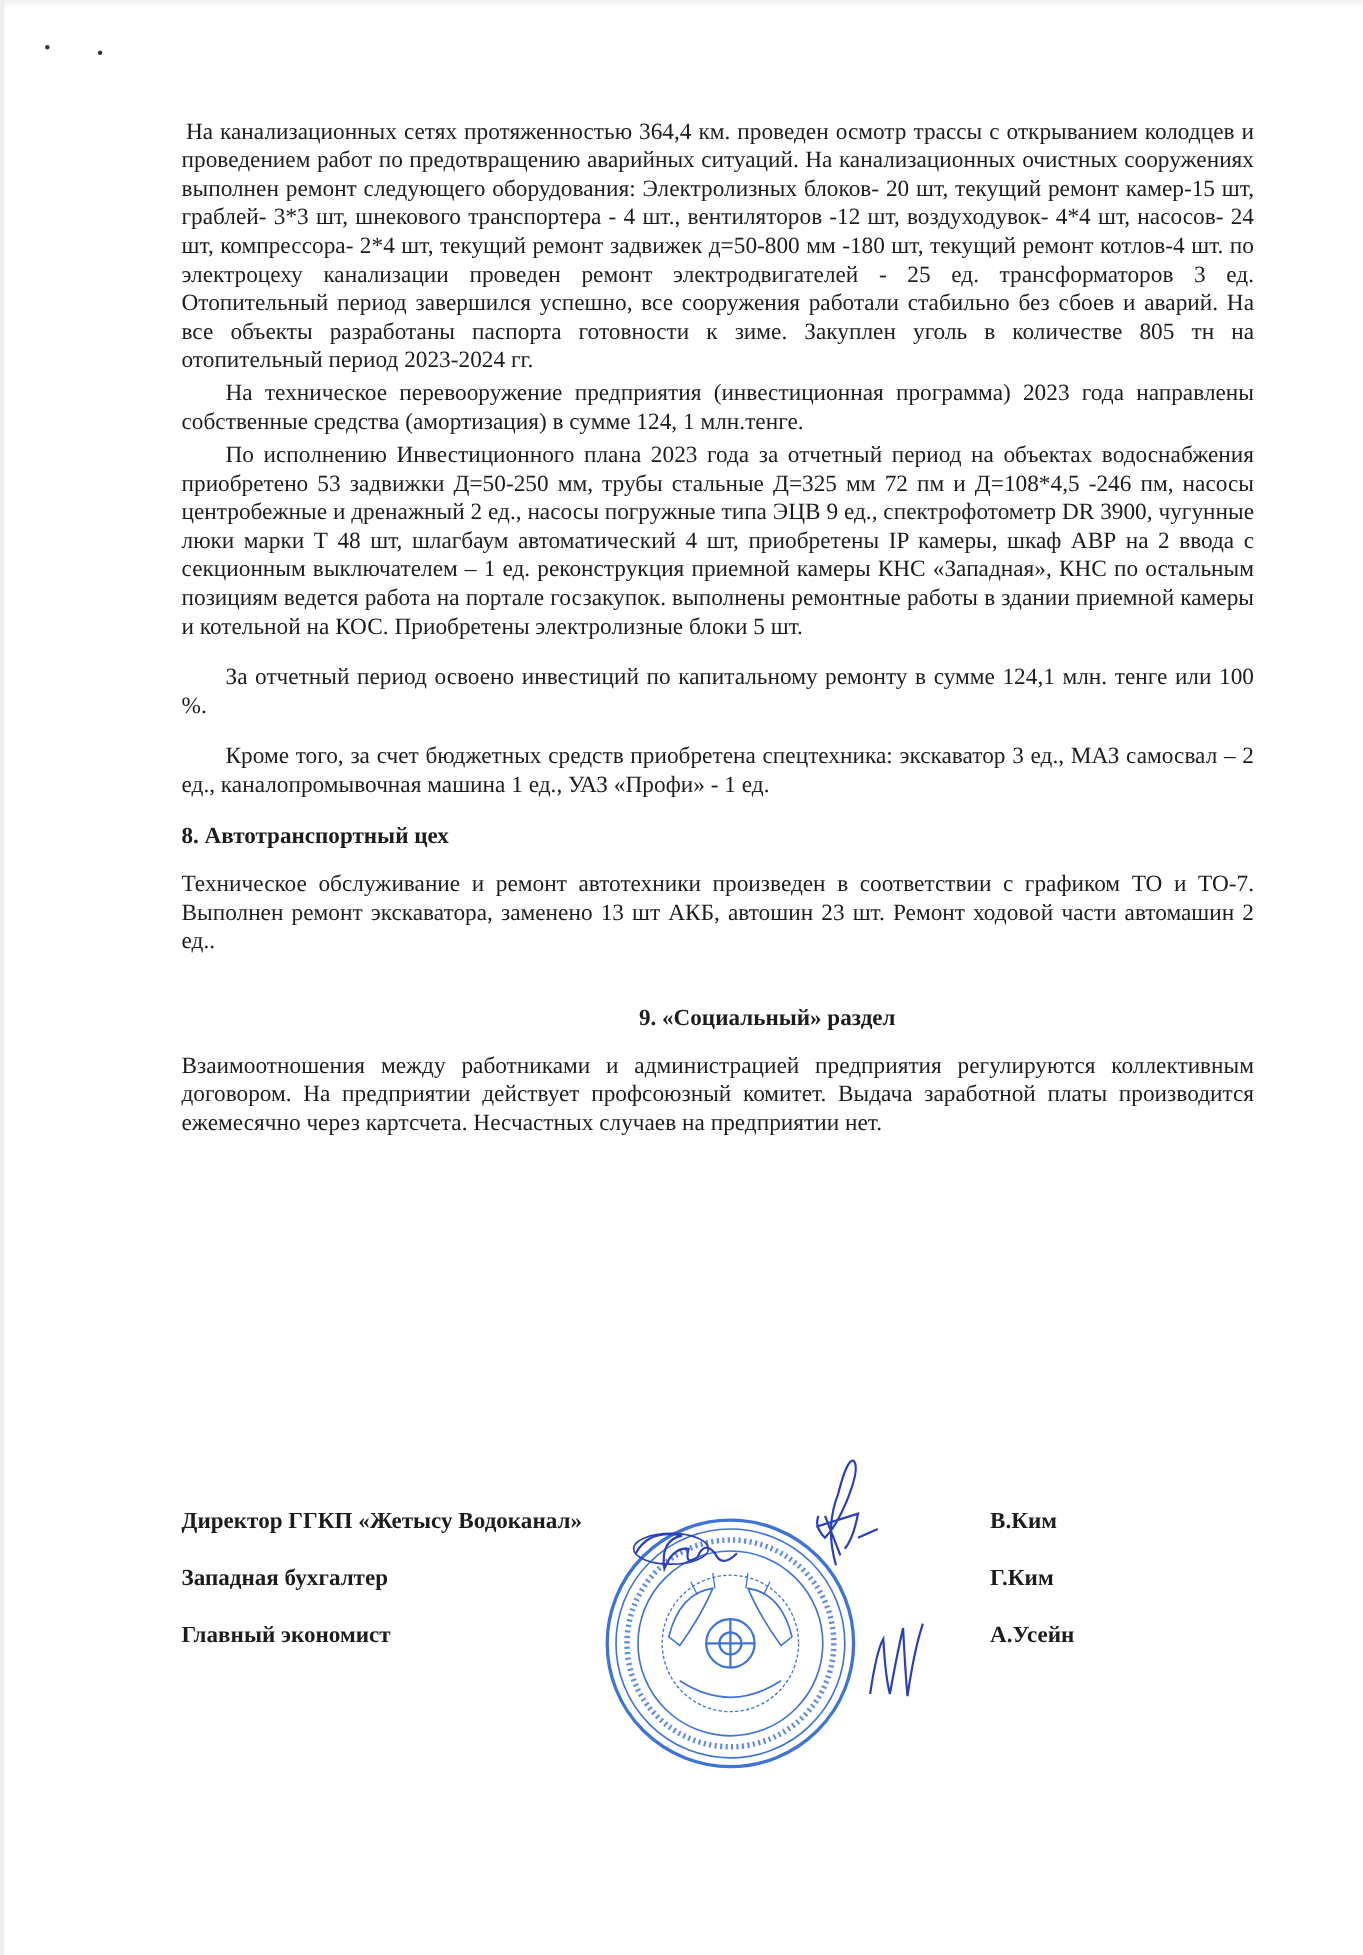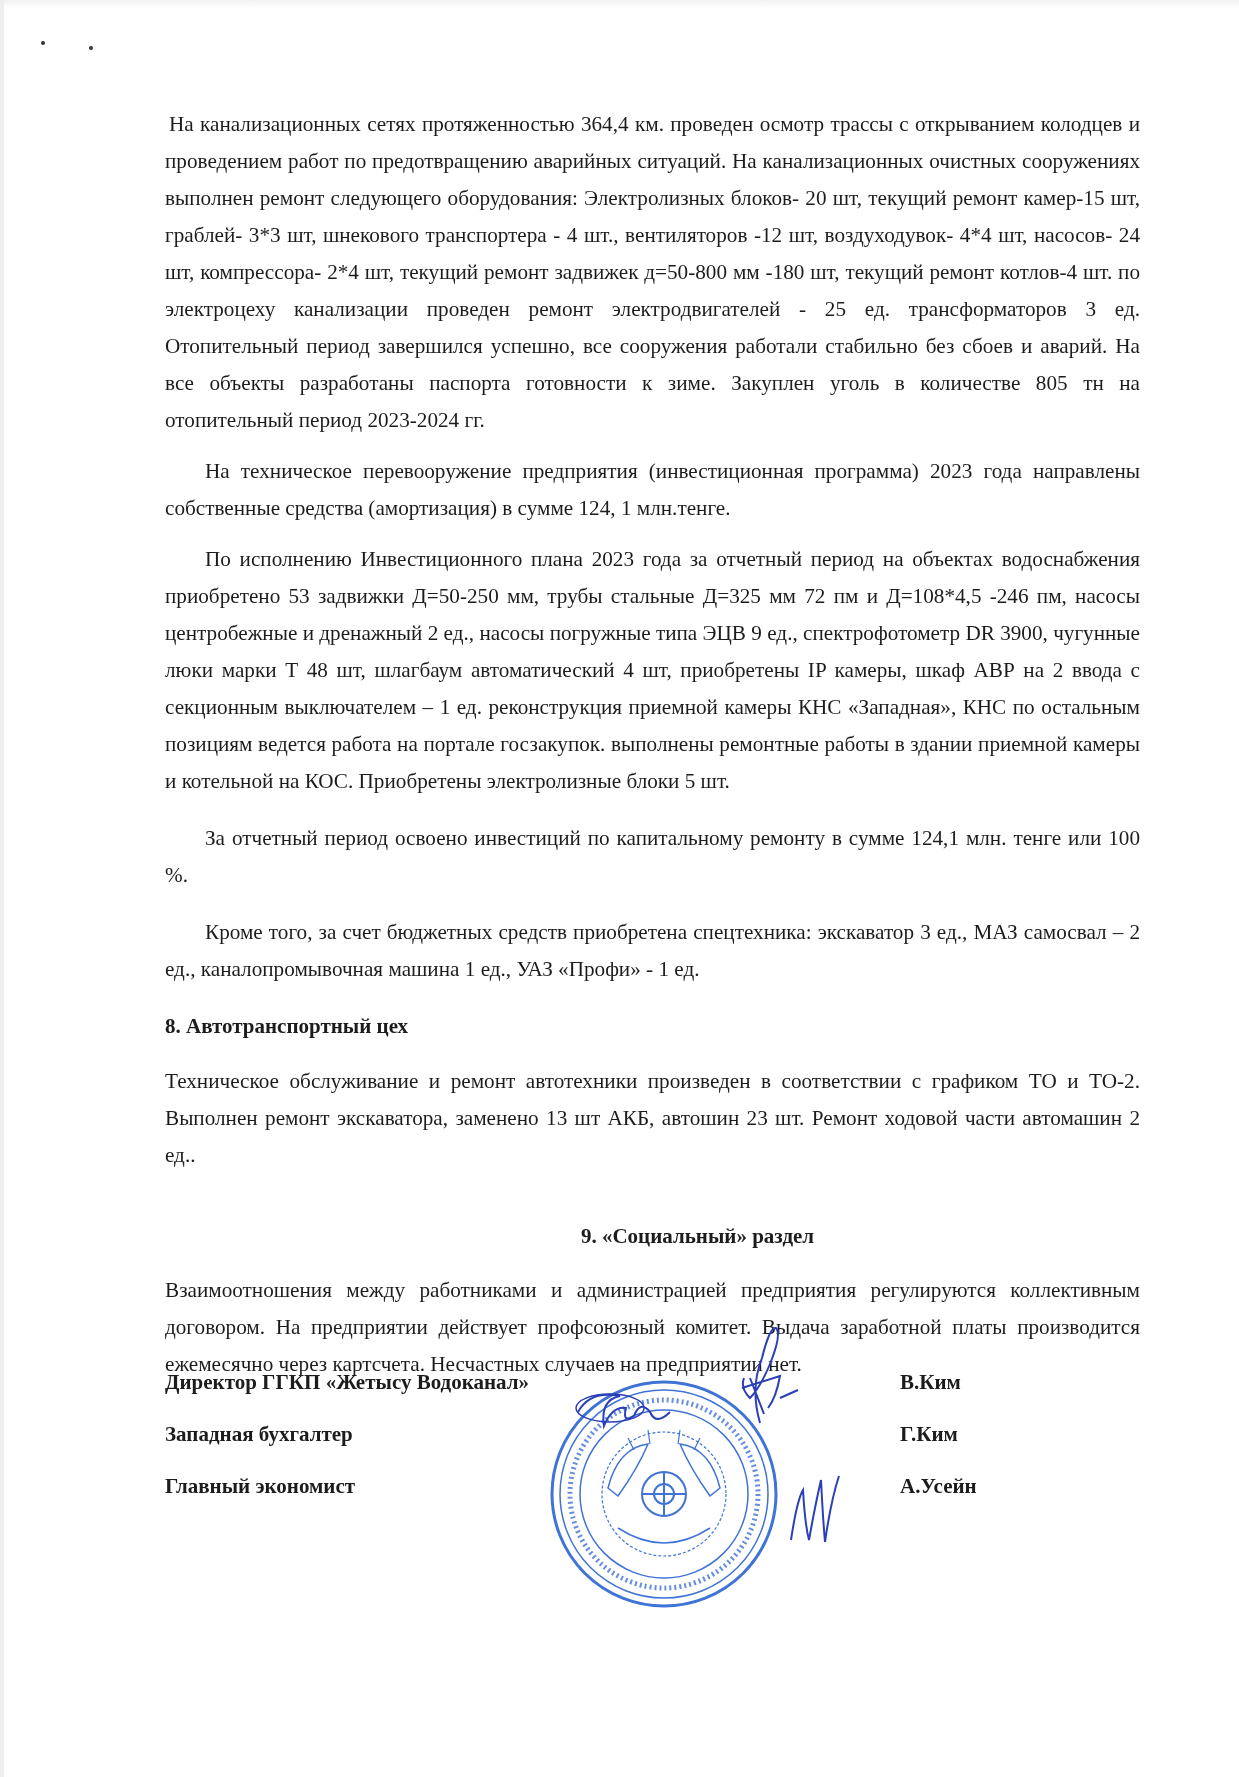--- a/index.html
+++ b/index.html
@@ -6,25 +6,25 @@
   body {
     width: 1239px; height: 1777px; position: relative; overflow: hidden;
     font-family: "Liberation Serif", "DejaVu Serif", serif;
     color: #1c1c1c;
   }
   .page { position: absolute; left: 0; top: 0; width: 1239px; height: 1777px; background: #ffffff; }
   .scan-edge-top { position: absolute; left: 0; top: 0; width: 1239px; height: 8px;
     background: linear-gradient(to bottom, #f1f1f1, #ffffff); }
   .scan-edge-left { position: absolute; left: 0; top: 0; width: 4px; height: 1777px; background: #eeeeee; }
   .speck { position: absolute; width: 4px; height: 4px; border-radius: 50%; background: #333; }
-  .content { position: absolute; left: 165px; top: 106px; width: 975px; font-size: 21.2px; line-height: 37px; }
+  .content { position: absolute; left: 165px; top: 106px; width: 975px; font-size: 21.2px; line-height: 26px; }
   p { margin: 0; text-align: justify; }
   .indent { text-indent: 40px; }
   .indent-sm { text-indent: 4px; }
-  .gap-1 { margin-top: 14px; }
+  .gap-1 { margin-top: 4px; }
   .gap-2 { margin-top: 20px; }
   .heading { font-weight: bold; margin: 20px 0 0 0; font-size: 21px; }
   .center-heading { font-weight: bold; text-align: center; margin-top: 44px; font-size: 21px; padding-left: 90px; }
   .para-after-heading { margin-top: 18px; }
   .social-para { }
 
   .signatures { position: absolute; left: 165px; top: 1370px; width: 830px; }
   .sig-row { position: absolute; left: 0; width: 830px; height: 30px; font-weight: bold; font-size: 21px; text-align: center; }
   .sig-title { position: absolute; left: 0; top: 0; }
   .sig-name { position: absolute; left: 735px; top: 0; }
@@ -42,21 +42,21 @@
   <div class="speck" style="left:89px;top:46px;"></div>
 
   <div class="content">
     <p class="indent-sm">На канализационных сетях протяженностью 364,4 км. проведен осмотр трассы с открыванием колодцев и проведением работ по предотвращению аварийных ситуаций. На канализационных очистных сооружениях выполнен ремонт следующего оборудования: Электролизных блоков- 20 шт, текущий ремонт камер-15 шт, граблей- 3*3 шт, шнекового транспортера - 4 шт., вентиляторов -12 шт, воздуходувок- 4*4 шт, насосов- 24 шт, компрессора- 2*4 шт, текущий ремонт задвижек д=50-800 мм -180 шт, текущий ремонт котлов-4 шт. по электроцеху канализации проведен ремонт электродвигателей - 25 ед. трансформаторов 3 ед. Отопительный период завершился успешно, все сооружения работали стабильно без сбоев и аварий. На все объекты разработаны паспорта готовности к зиме.  Закуплен уголь в количестве 805 тн на отопительный период 2023-2024 гг.</p>
     <p class="indent gap-1">На техническое перевооружение предприятия (инвестиционная программа) 2023 года направлены собственные средства (амортизация) в сумме 124, 1 млн.тенге.</p>
     <p class="indent gap-1">По исполнению Инвестиционного плана 2023 года за отчетный период на объектах водоснабжения приобретено 53 задвижки Д=50-250 мм, трубы стальные Д=325 мм  72 пм и Д=108*4,5  -246 пм, насосы центробежные и дренажный  2 ед., насосы погружные  типа ЭЦВ  9 ед., спектрофотометр DR 3900, чугунные люки марки Т  48 шт, шлагбаум автоматический  4 шт, приобретены IP камеры, шкаф АВР на 2 ввода с секционным выключателем – 1 ед.  реконструкция приемной камеры КНС «Западная», КНС по остальным позициям ведется работа на портале госзакупок. выполнены ремонтные работы в здании приемной камеры и котельной на КОС. Приобретены электролизные блоки 5 шт.</p>
     <p class="indent gap-2">За отчетный период освоено инвестиций по капитальному ремонту в сумме 124,1 млн. тенге или 100 %.</p>
     <p class="indent gap-2">Кроме того,     за счет бюджетных средств приобретена спецтехника: экскаватор 3 ед., МАЗ самосвал – 2 ед., каналопромывочная машина 1 ед., УАЗ «Профи» - 1 ед.</p>
 
     <h2 class="heading">8. Автотранспортный цех</h2>
-    <p class="para-after-heading">Техническое обслуживание и ремонт автотехники произведен в соответствии с графиком ТО и ТО-2. Выполнен ремонт экскаватора, заменено 13 шт АКБ, автошин 23 шт. Ремонт ходовой части автомашин 2 ед..</p>
+    <p class="para-after-heading">Техническое обслуживание и ремонт автотехники произведен в соответствии с графиком ТО и ТО-7. Выполнен ремонт экскаватора, заменено 13 шт АКБ, автошин 23 шт. Ремонт ходовой части автомашин 2 ед..</p>
 
     <h2 class="center-heading">9.   «Социальный» раздел</h2>
     <p class="social-para">Взаимоотношения между работниками и администрацией предприятия регулируются коллективным договором. На предприятии действует профсоюзный комитет. Выдача заработной платы производится ежемесячно через картсчета. Несчастных случаев на предприятии нет.</p>
   </div>
 
   <svg class="stamp" viewBox="0 0 232 232">
     <g fill="none" stroke="#3f73d6">
       <circle cx="116" cy="116" r="112" stroke-width="3"></circle>
       <circle cx="116" cy="116" r="104" stroke-width="1.5"></circle>
       <circle cx="116" cy="116" r="84" stroke-width="1.5"></circle>

